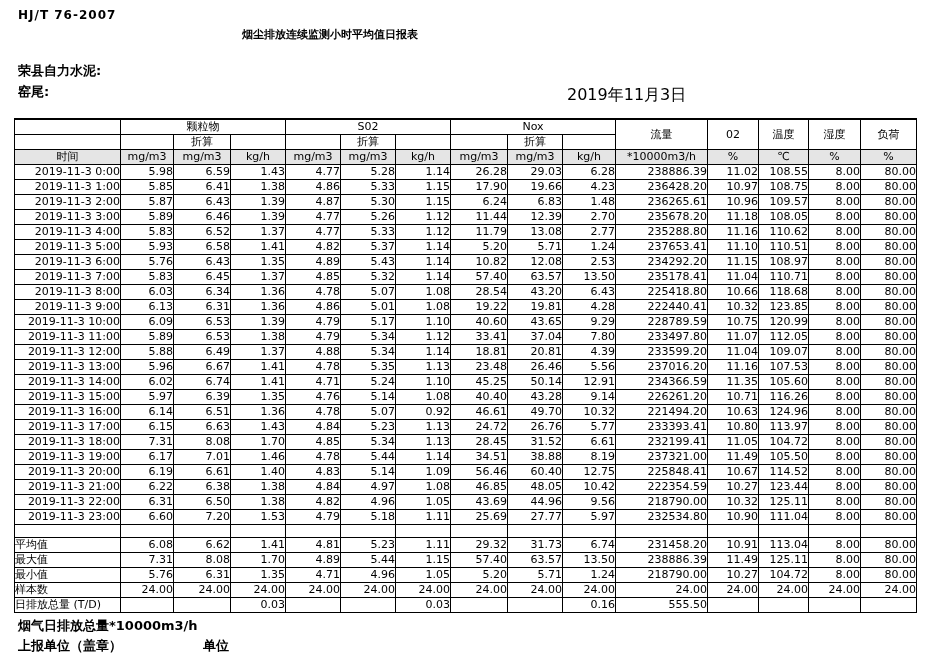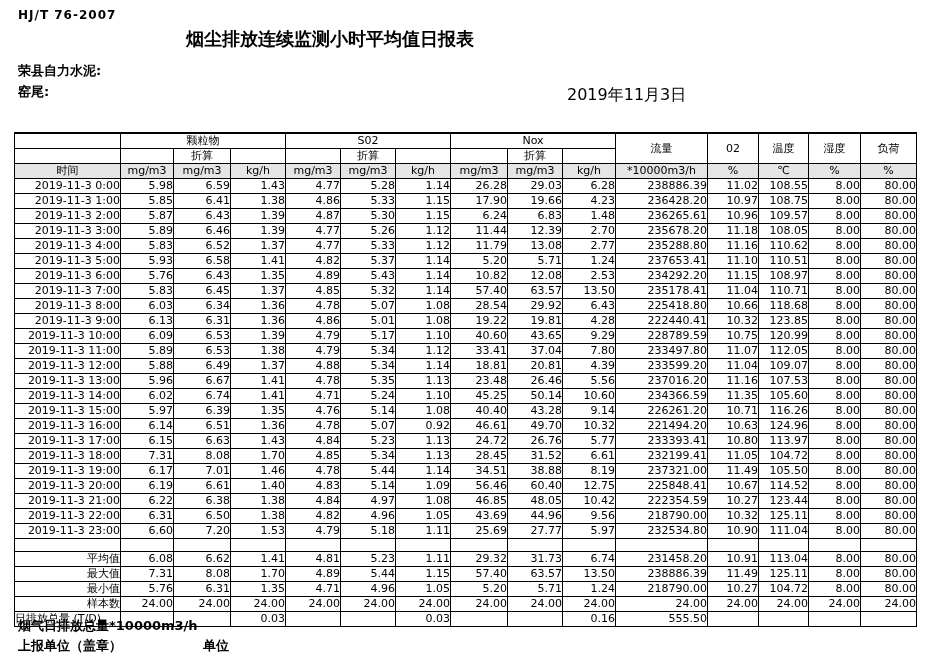--- a/index.html
+++ b/index.html
@@ -2,42 +2,42 @@
 <html><head>
 <meta charset="utf-8">
 <style>
   html,body { margin:0; padding:0; }
   body {
     width:936px; height:658px; background:#ffffff; color:#000;
     font-family:"DejaVu Sans","Liberation Sans",sans-serif;
     position:relative; overflow:hidden;
   }
   .std      { position:absolute; left:18px; top:8px;  font-size:12px; font-weight:bold; letter-spacing:1px; }
-  .title    { position:absolute; left:0;   top:27px;  width:660px; text-align:center; font-size:18px; font-weight:bold; }
+  .title    { position:absolute; left:0;   top:27px;  width:660px; text-align:center; font-size:11px; font-weight:bold; }
   .company  { position:absolute; left:18px; top:62px; font-size:13px; font-weight:bold; }
   .kiln     { position:absolute; left:18px; top:83px; font-size:13px; font-weight:bold; }
   .date     { position:absolute; left:567px; top:85px; font-size:16px; }
 
   table.report {
-    position:absolute; left:14px; top:132px;
+    position:absolute; left:14px; top:118px;
     border-collapse:collapse; table-layout:fixed; width:902px;
     border-top:2px solid #000;
   }
   .report th, .report td {
     border:1px solid #000; padding:0; height:14px;
     font-size:11px; font-weight:normal; line-height:14px;
     overflow:hidden; white-space:nowrap;
   }
   .green  { background:#e5e5e5; }
   .hdr    { text-align:center; font-size:12px; }
   .unit   { text-align:center; font-size:10px; }
   .time-h { font-size:13px; }
   .time   { text-align:right; padding-right:4px; font-size:11px; }
   .num    { text-align:right; padding-right:9px; }
-  .slabel { text-align:right; padding-right:3px; font-size:12px; }
+  .slabel { padding-right:3px; font-size:12px; }
   .slabel-left { text-align:left; padding-left:2px; font-size:12px; }
   .spacer td { height:12px; }
 
   .foot1 { position:absolute; left:18px; top:617px; font-size:13px; font-weight:bold; }
   .foot2 { position:absolute; left:18px; top:637px; font-size:13px; font-weight:bold; }
   .foot3 { position:absolute; left:203px; top:637px; font-size:13px; font-weight:bold;text-align:right; }
 </style>
 </head>
 <body>
 
@@ -246,21 +246,21 @@
       </tr>
       <tr>
         <td class="time">2019-11-3 8:00</td>
         <td class="num">6.03</td>
         <td class="num">6.34</td>
         <td class="num">1.36</td>
         <td class="num">4.78</td>
         <td class="num">5.07</td>
         <td class="num">1.08</td>
         <td class="num">28.54</td>
-        <td class="num">29.92</td>
+        <td class="num">43.20</td>
         <td class="num">6.43</td>
         <td class="num">225418.80</td>
         <td class="num">10.66</td>
         <td class="num">118.68</td>
         <td class="num">8.00</td>
         <td class="num">80.00</td>
       </tr>
       <tr>
         <td class="time">2019-11-3 9:00</td>
         <td class="num">6.13</td>
@@ -349,21 +349,21 @@
       <tr>
         <td class="time">2019-11-3 14:00</td>
         <td class="num">6.02</td>
         <td class="num">6.74</td>
         <td class="num">1.41</td>
         <td class="num">4.71</td>
         <td class="num">5.24</td>
         <td class="num">1.10</td>
         <td class="num">45.25</td>
         <td class="num">50.14</td>
-        <td class="num">10.60</td>
+        <td class="num">12.91</td>
         <td class="num">234366.59</td>
         <td class="num">11.35</td>
         <td class="num">105.60</td>
         <td class="num">8.00</td>
         <td class="num">80.00</td>
       </tr>
       <tr>
         <td class="time">2019-11-3 15:00</td>
         <td class="num">5.97</td>
         <td class="num">6.39</td>

